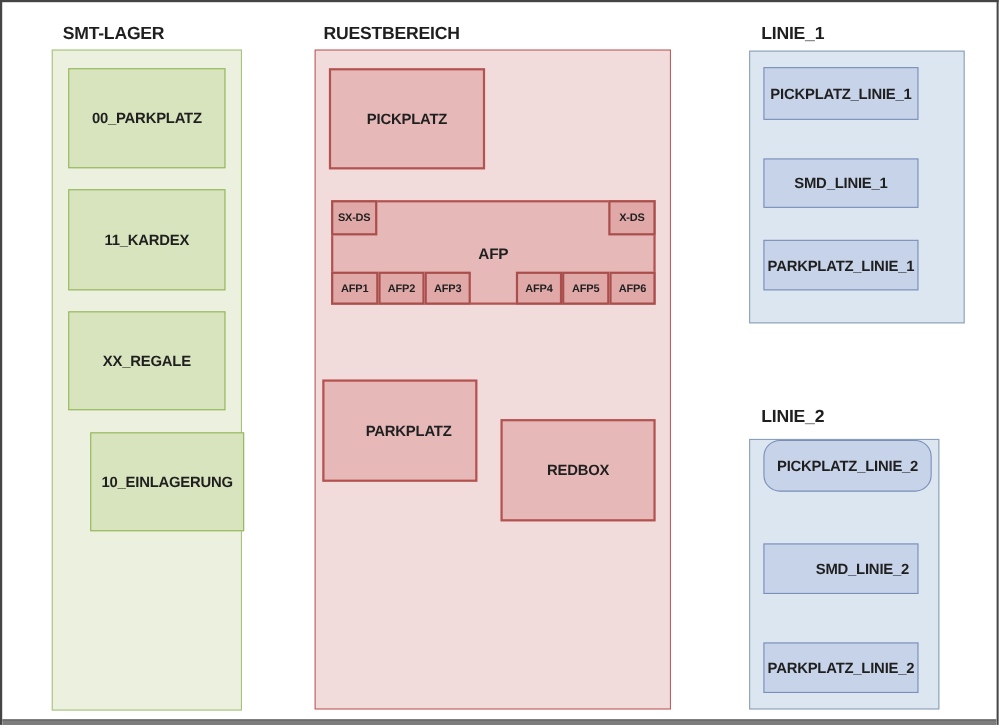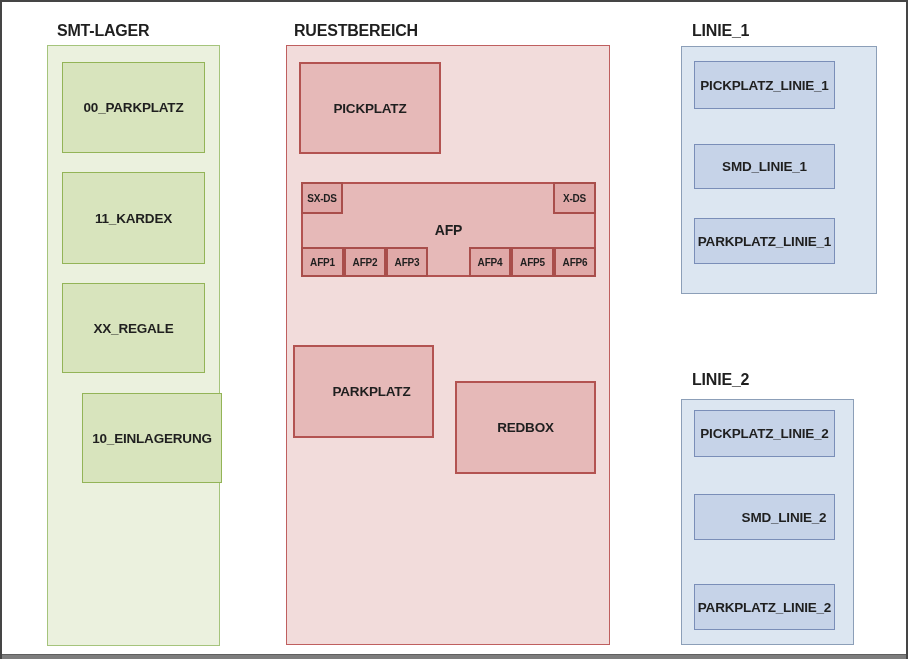--- a/index.html
+++ b/index.html
@@ -80,19 +80,19 @@
 
   <div class="title" style="left:690px; top:20px;">LINIE_1</div>
   <div class="area blue" style="left:679px; top:44px; width:196px; height:248px;">
     <div class="box blue" style="left:12px; top:14px; width:141px; height:48px;">PICKPLATZ_LINIE_1</div>
     <div class="box blue" style="left:12px; top:97px; width:141px; height:45px;">SMD_LINIE_1</div>
     <div class="box blue" style="left:12px; top:171px; width:141px; height:46px;">PARKPLATZ_LINIE_1</div>
   </div>
 
   <div class="title" style="left:690px; top:369px;">LINIE_2</div>
   <div class="area blue" style="left:679px; top:397px; width:173px; height:246px;">
-    <div class="box blue" style="left:12px; top:10px; width:141px; height:47px;">PICKPLATZ_LINIE_2</div>
+    <div class="box blue" style="left:12px; top:0; width:153px; height:47px;border-radius:15px;">PICKPLATZ_LINIE_2</div>
     <div class="box blue" style="left:12px; top:94px; width:141px; height:46px;padding-left:39px;">SMD_LINIE_2</div>
     <div class="box blue" style="left:12px; top:184px; width:141px; height:46px;">PARKPLATZ_LINIE_2</div>
   </div>
 
   <div class="bottom-bar"></div>
 </div>
 
 </body></html>

